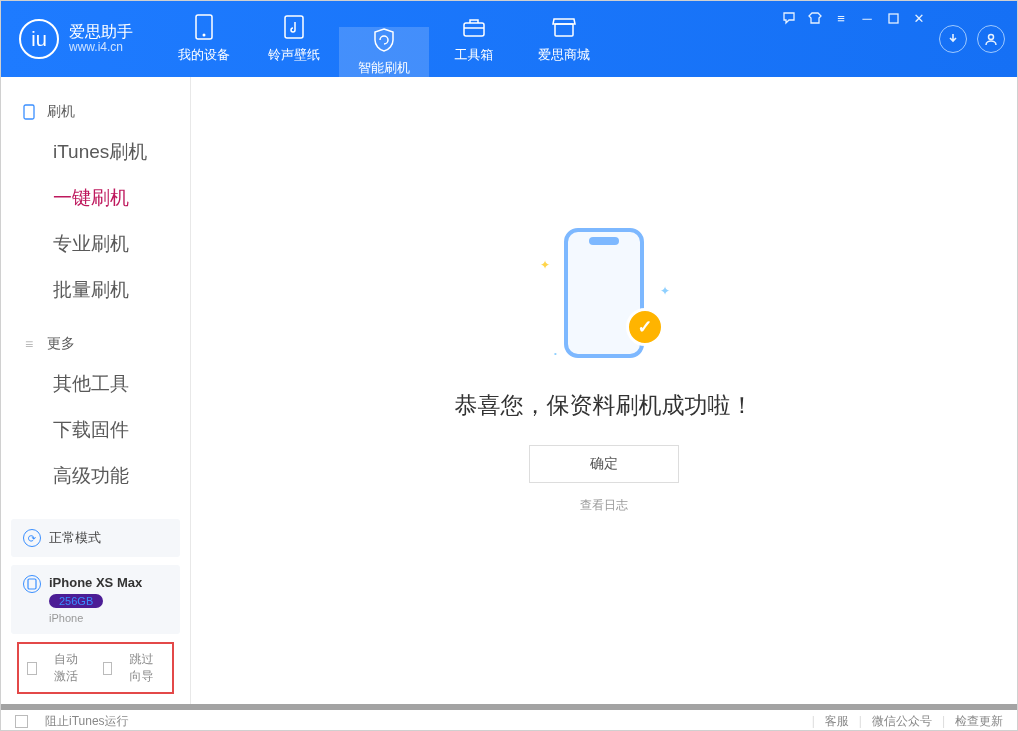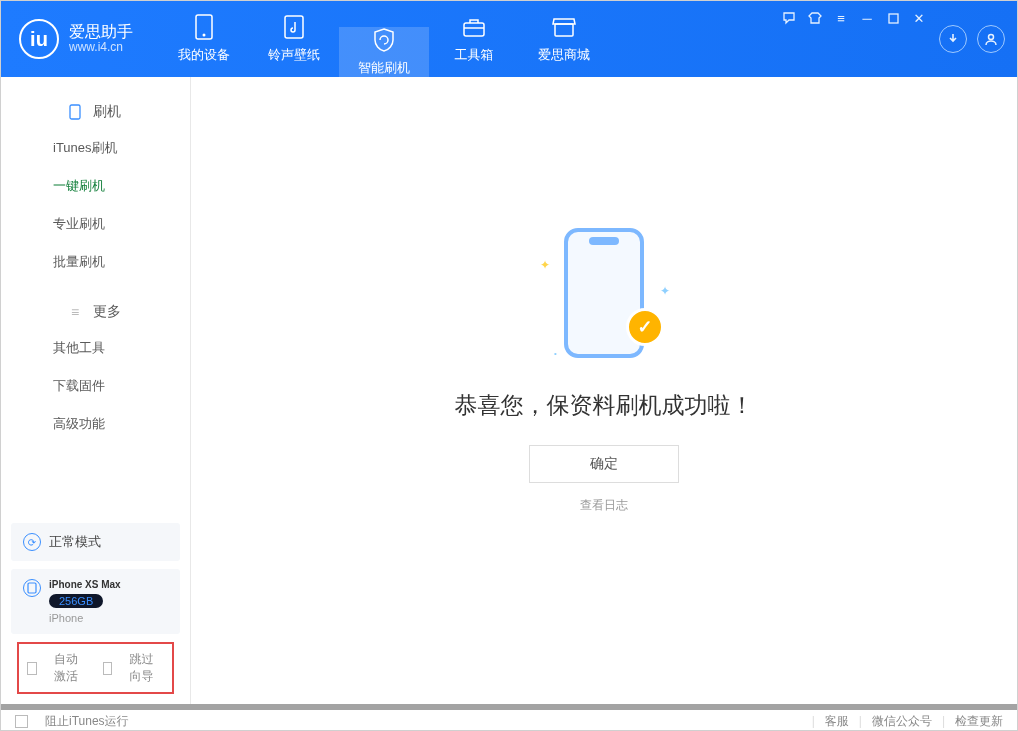--- a/index.html
+++ b/index.html
@@ -9,21 +9,21 @@
   height: 76px;
   background: linear-gradient(to right, #1e7bff, #1570f5);
   display: flex;
   align-items: center;
   color: #fff;
 }
 .logo-block { display: flex; align-items: center; padding: 0 16px 0 18px; }
 .logo-circle {
   width: 40px; height: 40px; border: 2.5px solid #fff; border-radius: 50%;
   display: flex; align-items: center; justify-content: center; margin-right: 10px;
-  font-weight: bold; font-size: 20px;
+  font-weight: normal; font-size: 20px;
 }
 .logo-text { display: flex; flex-direction: column; line-height: 1.15; }
 .logo-sub { font-size: 12px; color: #cfe3ff; }
 
 .tabs { display: flex; height: 100%; margin-left: 10px; }
 .tab {
   width: 90px;
   display: flex; flex-direction: column; align-items: center; justify-content: center;
   font-size: 13px; color: #fff; cursor: pointer;
 }
@@ -39,43 +39,43 @@
 .win-btn { width:20px; height:20px; display:flex;align-items:center;justify-content:center; cursor:pointer; color:#e6f1ff; font-size:13px; }
 
 .body-wrap { display: flex; height: calc(731px - 76px - 28px); }
 
 .sidebar {
   width: 190px; border-right: 1px solid #e8e8e8; padding-top: 18px;
   display: flex; flex-direction: column; background:#fff;
 }
 .side-section-title {
   display: flex; align-items: center; gap: 10px; padding: 8px 20px;
-  color: #5a5a5a; font-size: 14px; font-weight: 500; margin-left: 46px;
+  color: #5a5a5a; font-size: 14px; font-weight: 500;
 }
 .side-section-title .ico { width:16px; height:16px; display:flex;align-items:center;justify-content:center; }
 .side-item {
-  padding: 10px 10px 10px 52px; font-size: 13px; color: #595959; cursor: pointer;
-}
-.side-item.active { color: #15803d; }
+  padding: 10px 10px 10px 52px; font-size: 19px; color: #595959; cursor: pointer;
+}
+.side-item.active { color: #be185d; }
 
 .side-bottom { margin-top: auto; padding: 10px; }
 .status-card, .device-card {
   background: #f5f7fa; border-radius: 3px; padding: 10px 12px; margin-bottom: 8px;
   font-size: 13px; color: #444; display:flex; align-items:flex-start; gap:8px;
 }
 .status-dot {
   width: 18px; height: 18px; border-radius: 50%; border: 1.5px solid #3a8fff;
   display:flex;align-items:center;justify-content:center; font-size:10px; color:#3a8fff;
   flex-shrink:0;
 }
 .device-card { flex-direction: row; }
 .device-info { display:flex; flex-direction:column; gap:4px; }
-.device-name { font-weight:600; color:#333; font-size:10px; }
+.device-name { font-weight:600; color:#333; font-size:13px; }
 .device-cap {
-  display:inline-block; background:#0f172a; color:#3a8fff; border-radius:10px;
+  display:inline-block; background:#4c1d95; color:#3a8fff; border-radius:10px;
   padding:1px 10px; font-size:11px; width:fit-content;
 }
 .device-type { font-size:11px; color:#999; }
 
 .checkbox-row {
   border: 2px solid #e34848; padding: 7px 8px; display:flex; gap:14px;
   font-size: 12px; color:#888; margin: 4px 6px 0 6px;
 }
 .chk { display:flex; align-items:center; gap:17px; cursor:pointer; }
 .chk-box { width:13px; height:13px; border:1px solid #bbb; background:#fff; }

